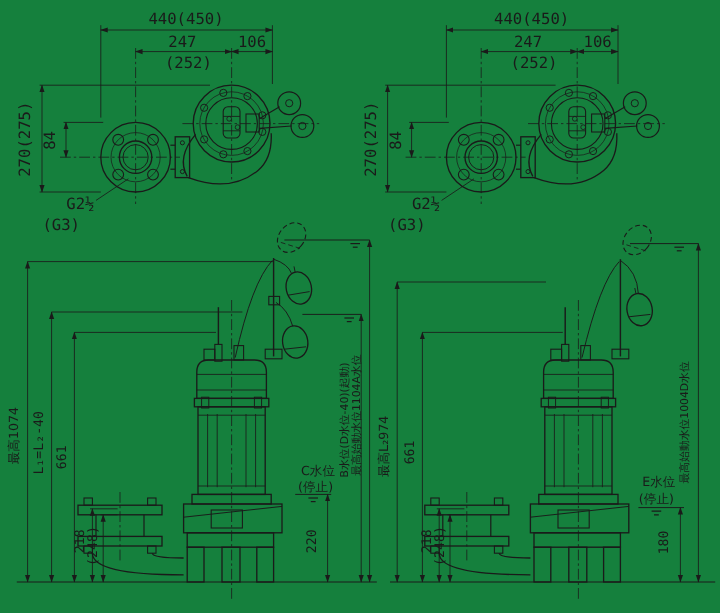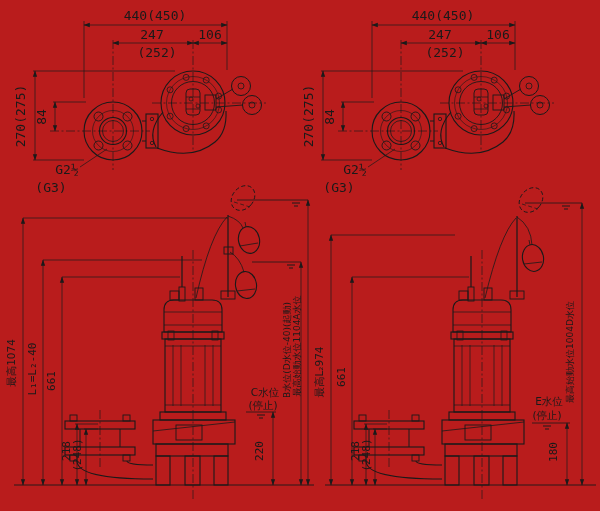--- a/index.html
+++ b/index.html
@@ -1,16 +1,16 @@
 <!DOCTYPE html>
 <html><head>
 <meta charset="utf-8">
 <style>
   html,body{margin:0;padding:0;background:#e8e8e8;}
-  #stage{position:relative;width:600px;height:511px;background:#b91c1c;overflow:hidden;
+  #stage{position:relative;width:600px;height:511px;background:#15803d;overflow:hidden;
          font-family:"DejaVu Sans",sans-serif;}
   svg{position:absolute;left:0;top:0;}
   text{fill:#1a1a1a;}
   .dim{font-family:"DejaVu Sans Mono",monospace;font-size:13px;}
   .dim-sm{font-family:"DejaVu Sans Mono",monospace;font-size:11px;}
   .jp{font-family:"DejaVu Sans","Liberation Sans",sans-serif;font-size:10.5px;}
   .jp-sm{font-family:"DejaVu Sans","Liberation Sans",sans-serif;font-size:9px;}
   .mid{text-anchor:middle;}
 </style>
 </head>

